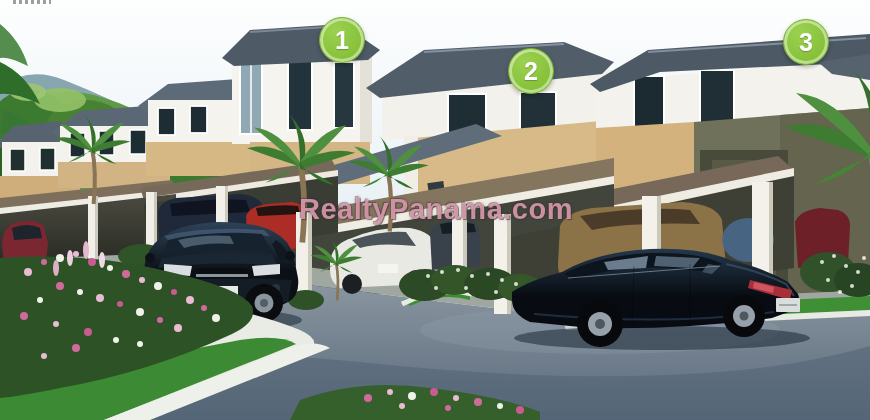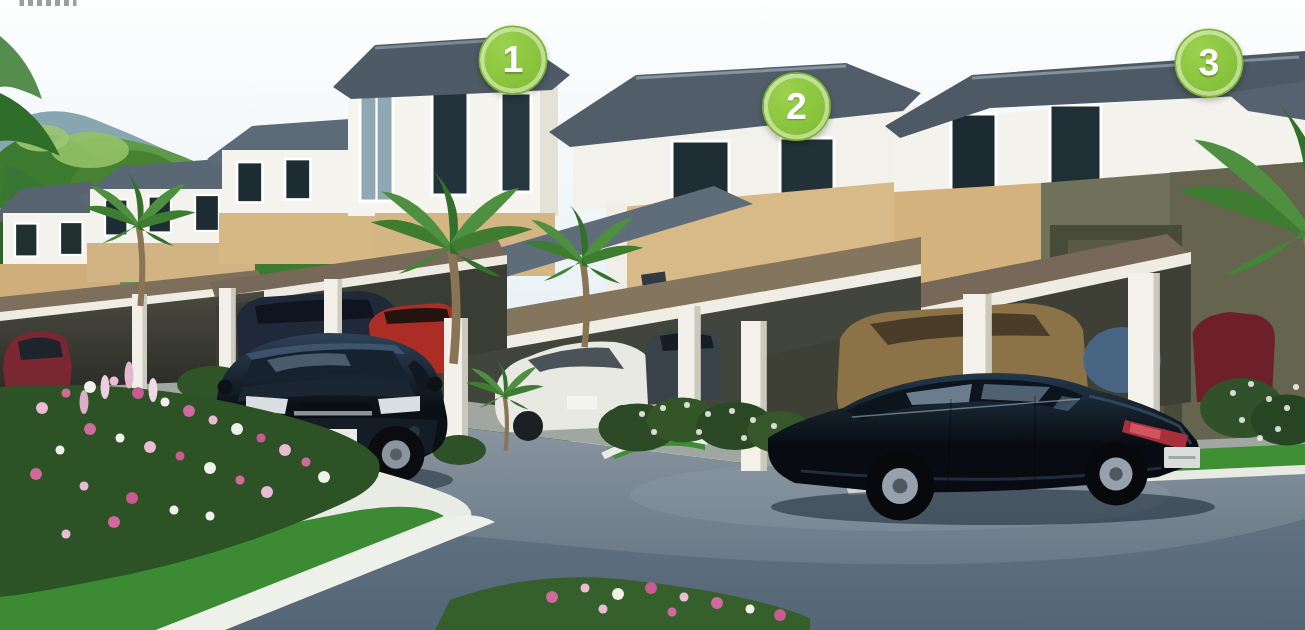--- a/index.html
+++ b/index.html
@@ -362,20 +362,21 @@
       <circle cx="500" cy="406" r="3" fill="#f0f2ea"></circle>
           <circle cx="520" cy="410" r="4" fill="#c95b92"></circle>
       <circle cx="448" cy="408" r="3" fill="#d06a9c"></circle>
           <circle cx="402" cy="406" r="3" fill="#e9bcd4"></circle>
     </g>
   </g>
 </svg>
 
 <div class="top-fragment"></div>
 
+<div class="watermark">RealtyPanama.com</div>
 
 <div class="badge badge-1">
   <span>1</span>
 </div>
 <div class="badge badge-2">
   <span>2</span>
 </div>
 <div class="badge badge-3">
   <span>3</span>
 </div>

